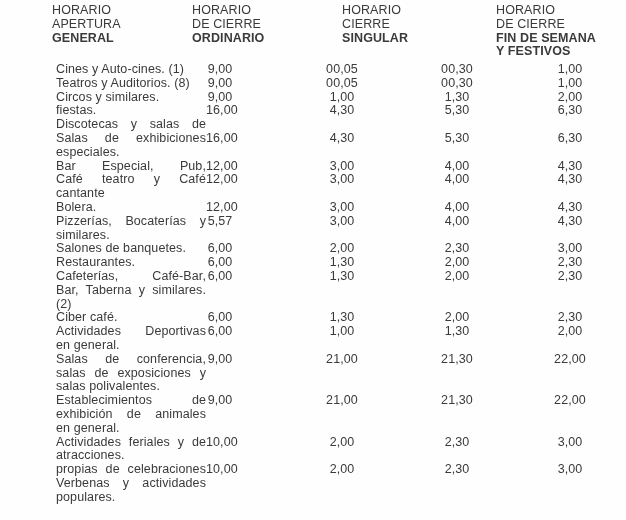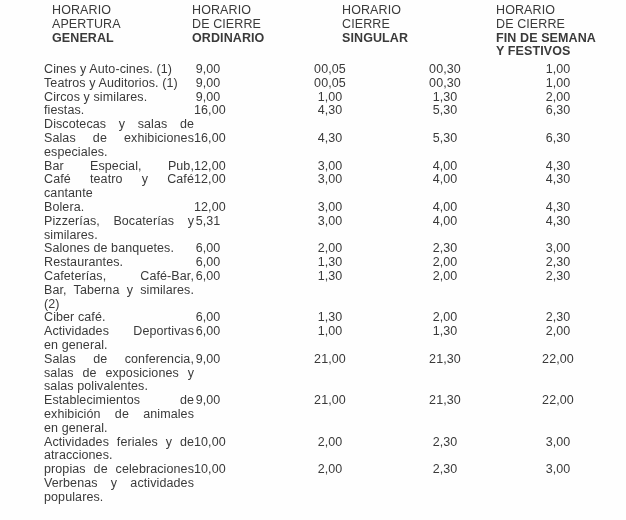--- a/index.html
+++ b/index.html
@@ -22,21 +22,21 @@
     width: 120px;
     text-align: left;
   }
   .hblock:nth-of-type(1) { left: 52px; }
   .hblock:nth-of-type(2) { left: 192px; }
   .hblock:nth-of-type(3) { left: 342px; }
   .hblock:nth-of-type(4) { left: 496px; }
   .hline { white-space: nowrap; }
   .hline.hb { font-weight: bold; }
   
-  .tbody { position: absolute; top: 63px; left: 0; width: 499px; }
+  .tbody { position: absolute; top: 63px; left: 12px; width: 499px; }
   .row {
     display: grid;
     grid-template-columns: 150px 28px 48px 120px 110px 116px;
     padding-left: 44px;
     align-items: start;
   }
   .cell { min-height: 1px; }
   .label { width: 150px; text-align: left; }
   .label .ln { text-align: justify; }
   .label .ln.jl { text-align-last: justify; }
@@ -75,21 +75,21 @@
           <div class="ln">Cines y Auto-cines. (1)</div>
         </div>
     <div class="cell num">9,00</div>
     <div class="cell"></div>
     <div class="cell num">00,05</div>
     <div class="cell num">00,30</div>
     <div class="cell num">1,00</div>
   </div>
       <div class="row">
     <div class="cell label">
-          <div class="ln">Teatros y Auditorios. (1)</div>
+          <div class="ln">Teatros y Auditorios. (8)</div>
         </div>
     <div class="cell num">9,00</div>
     <div class="cell"></div>
     <div class="cell num">00,05</div>
     <div class="cell num">00,30</div>
     <div class="cell num">1,00</div>
   </div>
       <div class="row">
     <div class="cell label">
           <div class="ln">Circos y similares.</div>
@@ -151,21 +151,21 @@
     <div class="cell"></div>
     <div class="cell num">3,00</div>
     <div class="cell num">4,00</div>
     <div class="cell num">4,30</div>
   </div>
       <div class="row">
     <div class="cell label">
           <div class="ln jl">Pizzerías, Bocaterías y</div>
           <div class="ln">similares.</div>
         </div>
-    <div class="cell num">5,31</div>
+    <div class="cell num">5,57</div>
     <div class="cell"></div>
     <div class="cell num">3,00</div>
     <div class="cell num">4,00</div>
     <div class="cell num">4,30</div>
   </div>
       <div class="row">
     <div class="cell label">
           <div class="ln">Salones de banquetes.</div>
         </div>
     <div class="cell num">6,00</div>

